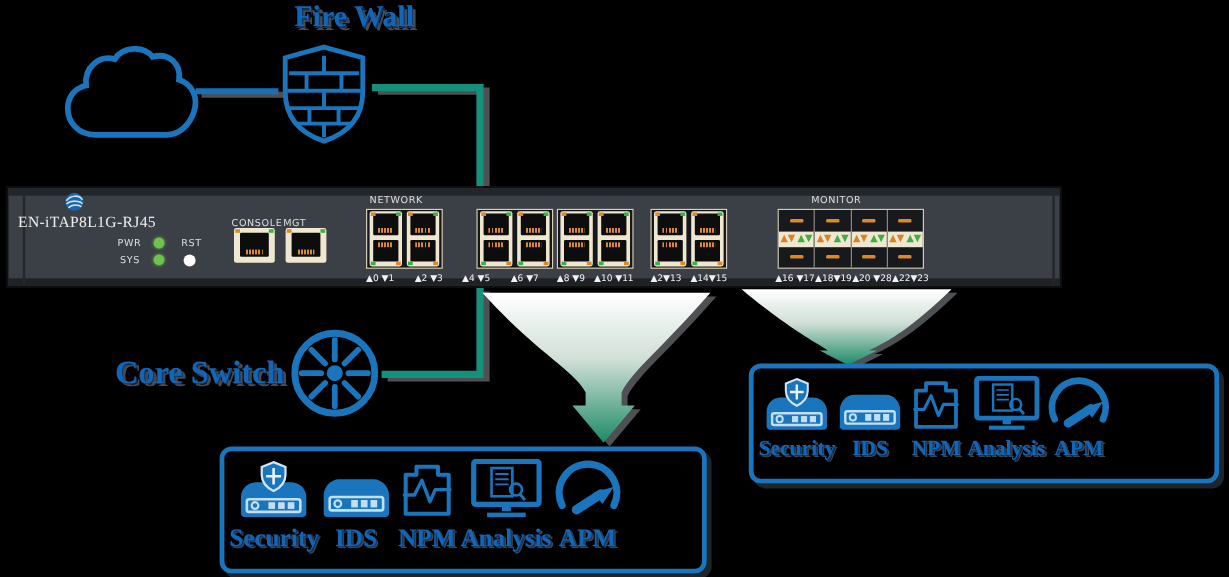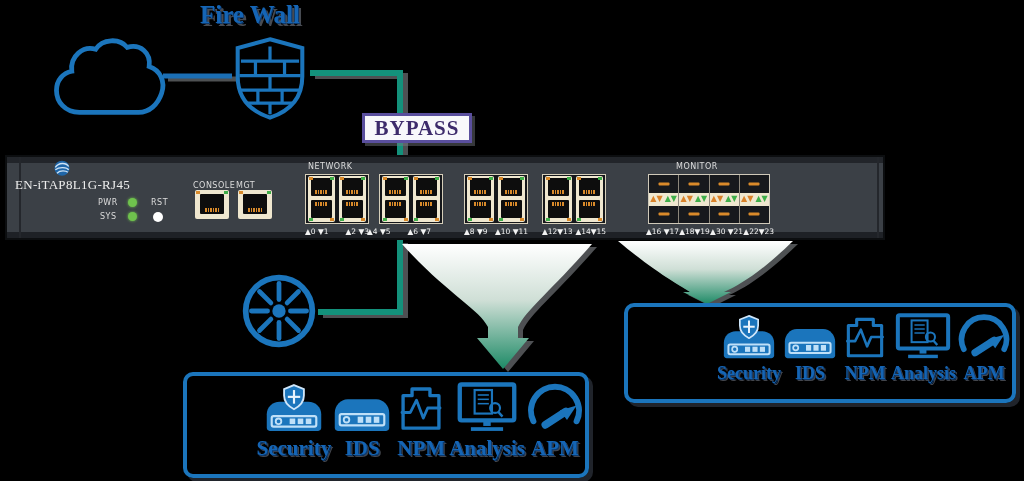--- a/index.html
+++ b/index.html
@@ -1,21 +1,21 @@
 <!DOCTYPE html>
 <html><head>
 <meta charset="utf-8">
 <style>
   html,body{margin:0;padding:0;background:#000;}
   .stage{position:relative;width:1024px;height:481px;background:#000;overflow:hidden;
          font-family:"Liberation Serif","DejaVu Serif",serif;}
   .abs{position:absolute;}
 
   
-  .big-title{color:#1565b5;font-weight:bold;text-align:left;
+  .big-title{color:#1565b5;font-weight:bold;text-align:right;
     text-shadow:1px 1px 0 #0d3a6e, 3px 3px 0 rgba(95,100,110,.75);}
 
   
   svg.wires{position:absolute;left:0;top:0;z-index:1;pointer-events:none;}
 
   
   .bypass{left:362px;top:113px;width:110px;height:30px;z-index:5;
     background:#f8f8fb;border:3px solid #5a4f9e;box-sizing:border-box;
     display:flex;align-items:center;justify-content:center;
     color:#3d2b6b;font-weight:bold;font-size:21px;letter-spacing:1px;
@@ -68,21 +68,21 @@
     width:11px;height:3px;background:#d98a2a;border-radius:1px;}
   .sfp-mid{height:13px;background:#efe7cf;display:flex;align-items:center;justify-content:center;
     font-size:8px;font-family:"DejaVu Sans",sans-serif;gap:2px;line-height:1;}
   .tri-o{color:#d9822a;} .tri-g{color:#3fae49;}
   .sfp-labels{position:absolute;left:639px;top:70px;width:128px;display:flex;justify-content:space-between;
     color:#f2f2f2;font-size:7.5px;font-family:"DejaVu Sans",sans-serif;}
 
   
   .appbox{z-index:6;border:4px solid #1b75bc;border-radius:10px;background:rgba(0,0,0,.0);
     box-shadow:4px 4px 0 rgba(70,80,95,.45);box-sizing:border-box;
-    display:flex;align-items:stretch;justify-content:flex-end;padding:6px 0 2px 4px;}
+    display:flex;align-items:stretch;justify-content:flex-start;padding:6px 0 2px 4px;}
   .appbox .item{display:flex;flex-direction:column;align-items:center;justify-content:flex-start;gap:2px;}
   .appbox .item .ic{color:#1b75bc;}
   .applabel{color:#1565b5;font-weight:bold;
     text-shadow:1px 1px 0 #0d3a6e, 2px 2px 0 rgba(95,100,110,.7);}
   .box-bottom{left:183px;top:372px;width:406px;height:106px;}
   .box-bottom .applabel{font-size:21px;}
   .box-right{left:624px;top:303px;width:392px;height:100px;}
   .box-right .applabel{font-size:18px;}
 </style>
 </head>
@@ -198,21 +198,20 @@
 
   <svg class="abs" style="left:50px;top:34px;color:#1b75bc;z-index:2" width="120" height="86">
       <use href="#i-cloud"></use>
     </svg>
 
   <div class="abs big-title" style="left:200px;top:1px;width:145px;font-size:25px;z-index:3">Fire Wall</div>
   <svg class="abs" style="left:227px;top:36px;color:#1b75bc;z-index:2" width="86" height="84">
       <use href="#i-shield-bricks"></use>
     </svg>
 
-  <div class="abs bypass">BYPASS</div>
 
   <div class="abs device">
     <div class="topstrip"></div>
     <div class="botstrip"></div>
     <div class="leftcap"></div>
     <div class="rightcap"></div>
 
     <svg class="abs" style="left:45px;top:2px" width="20" height="20">
         <use href="#i-logo"></use>
       </svg>
@@ -257,21 +256,21 @@
               <div class="pled tr"></div>
               <div class="pled bl"></div>
               <div class="pled br"></div>
             </div>
           </div>
           <div class="pg-label">
             <span>▲0 ▼1</span>
             <span>▲2 ▼3</span>
           </div>
         </div>
-        <div class="port-group" style="left: 360px; padding-left: 12px;">
+        <div class="port-group" style="left: 378px; padding-left: 12px;">
           <div class="cage">
             <div class="jackcol">
               <div class="jack pins-bottom"></div>
               <div class="jack pins-top"></div>
               <div class="pled tl"></div>
               <div class="pled tr"></div>
               <div class="pled bl"></div>
               <div class="pled br"></div>
             </div>
             <div class="jackcol">
@@ -325,21 +324,21 @@
             <div class="jackcol">
               <div class="jack pins-bottom"></div>
               <div class="jack pins-top"></div>
               <div class="pled tl"></div>
               <div class="pled tr"></div>
               <div class="pled bl"></div>
               <div class="pled br"></div>
             </div>
           </div>
           <div class="pg-label">
-            <span>▲12▼13</span>
+            <span>▲2▼13</span>
             <span>▲14▼15</span>
           </div>
         </div>
       </div>
 
     <div class="dev-label tinylab" style="left:669px;top:5px">MONITOR</div>
     <div class="sfp-cage">
         <div class="sfp-col">
           <div class="sfp-slot"></div>
           <div class="sfp-mid">
@@ -369,25 +368,26 @@
           <div class="sfp-mid">
             <span class="tri-o">▲▼</span>
             <span class="tri-g">▲▼</span>
           </div>
           <div class="sfp-slot"></div>
         </div>
       </div>
     <div class="sfp-labels">
         <span>▲16 ▼17</span>
         <span>▲18▼19</span>
-        <span>▲30 ▼21</span>
+        <span>▲20 ▼28</span>
         <span>▲22▼23</span>
       </div>
   </div>
 
+  <div class="abs big-title" style="left:72px;top:295px;width:165px;font-size:27px;z-index:3">Core Switch</div>
   <svg class="abs" style="left:239px;top:271px;color:#1b75bc;z-index:3" width="80" height="80">
       <use href="#i-wheel"></use>
     </svg>
 
   <div class="abs appbox box-bottom">
     <div class="item">
       <svg class="ic" width="62" height="52">
           <use href="#i-security" width="62" height="52"></use>
         </svg>
       <div class="applabel">Security</div>

